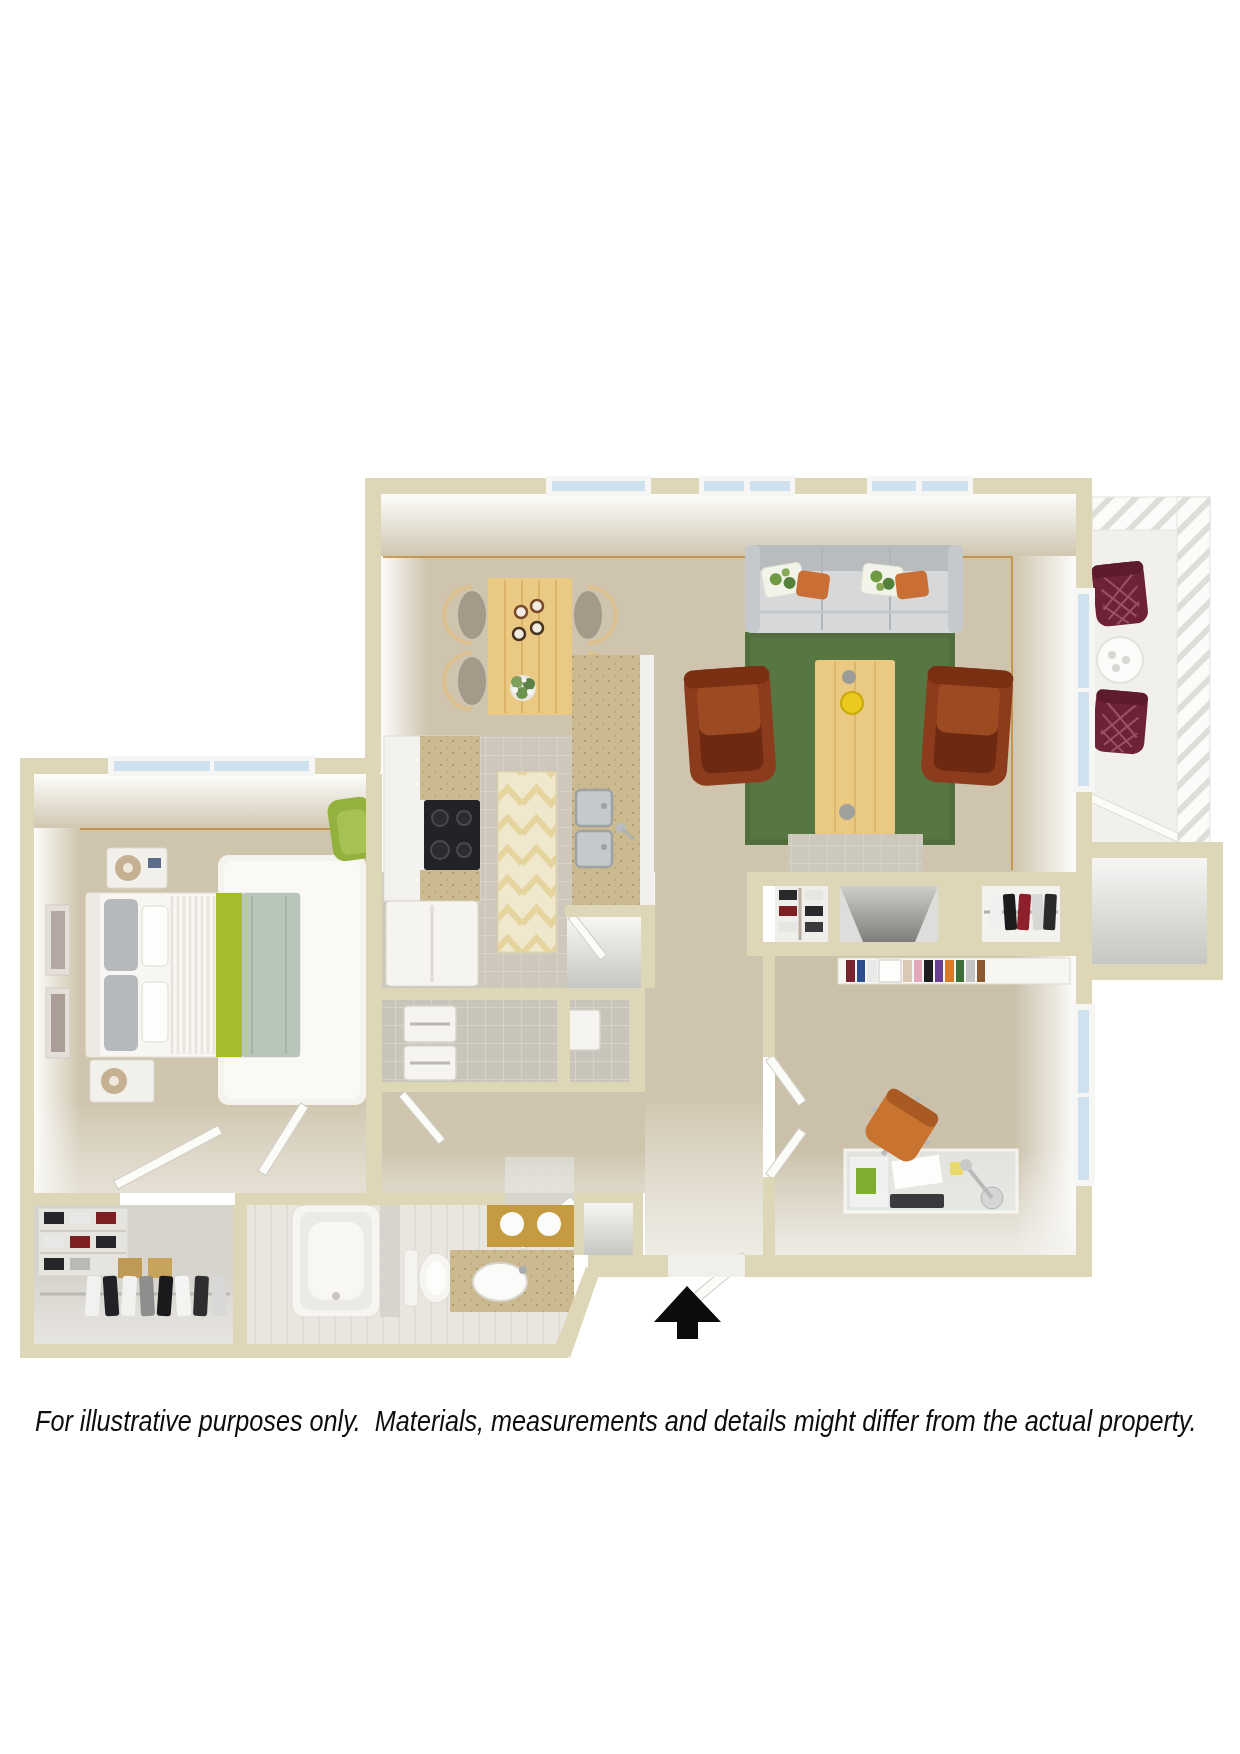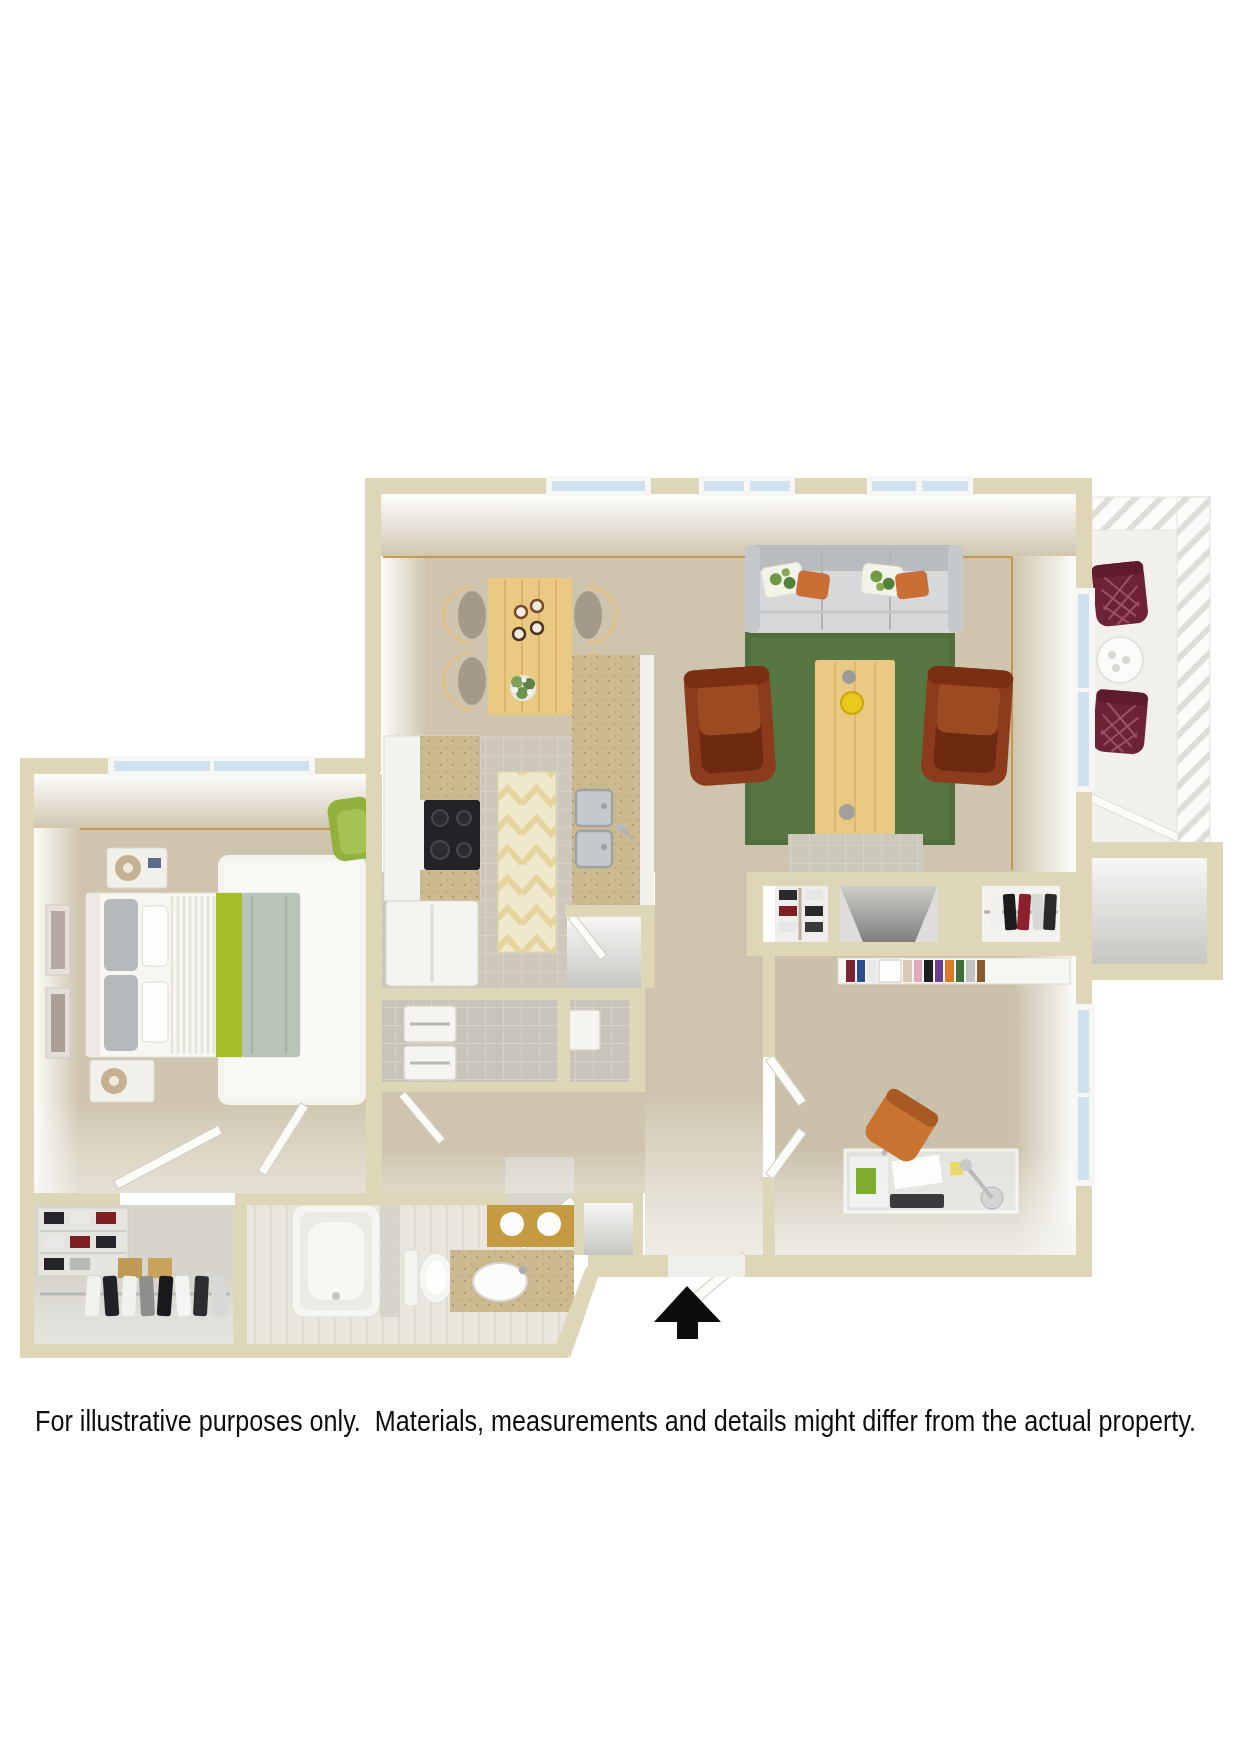--- a/index.html
+++ b/index.html
@@ -1,17 +1,17 @@
 <!DOCTYPE html>
 <html style="--page-bg: #ffffff; --wall: #ddd7b7; --carpet: #cfc5ae; --carpet-dark: #c0b49a; --tile: #cdc8bb; --tile-line: #dcd8cc; --bath-floor: #e8e6df; --closet-floor: #d7d4cd; --white-floor: #f1f0ec; --trim: #c28f3e; --glass: #cfe0ee; --frame-white: #f6f6f4; --rug-green: #587641; --rug-white: #f4f3ee; --sofa: #d6d8da; --sofa-dark: #b9bcbe; --leather: #8c3c1c; --leather-dark: #6e2a10; --wood: #eac983; --wood-line: #d4ab5f; --counter-tan: #cbb98f; --cooktop: #232327; --steel: #c6c9cb; --balcony-chair: #6e2236; --office-chair: #c97330; --throw-green: #a6bc2a; --blanket-sage: #b7c6b9; --pillow-gray: #b6b9bb; --gold-tile: #c59b42; --lamp-tan: #c5b091; --chair-green: #93b13d; --runner-cream: #f0e8cd; --arrow-black: #0c0c0c;"><head>
 <meta charset="utf-8">
 <style>
   html,body{margin:0;padding:0;background:#fff;}
   body{width:1240px;height:1754px;font-family:"Liberation Sans",sans-serif;}
-  .page{position:relative;width:1240px;height:1754px;background:var(--page-bg,#ffffff);overflow:hidden;}
+  .page{position:relative;width:1240px;height:1754px;background:var(--page-bg,#ffffff);overflow:hidden;font-style:italic;}
   svg{position:absolute;left:0;top:0;}
 
   
   .wall{fill:var(--wall,#ddd7b7);}
   .floor-carpet{fill:var(--carpet,#cfc5ae);}
   .floor-tile{fill:var(--tile,#cdc8bb);}
   .floor-bath{fill:var(--bath-floor,#e8e6df);}
   .floor-closet{fill:var(--closet-floor,#d7d4cd);}
   .floor-white{fill:var(--white-floor,#f1f0ec);}
   .trim{stroke:var(--trim,#c28f3e);stroke-width:2;opacity:.85;}

